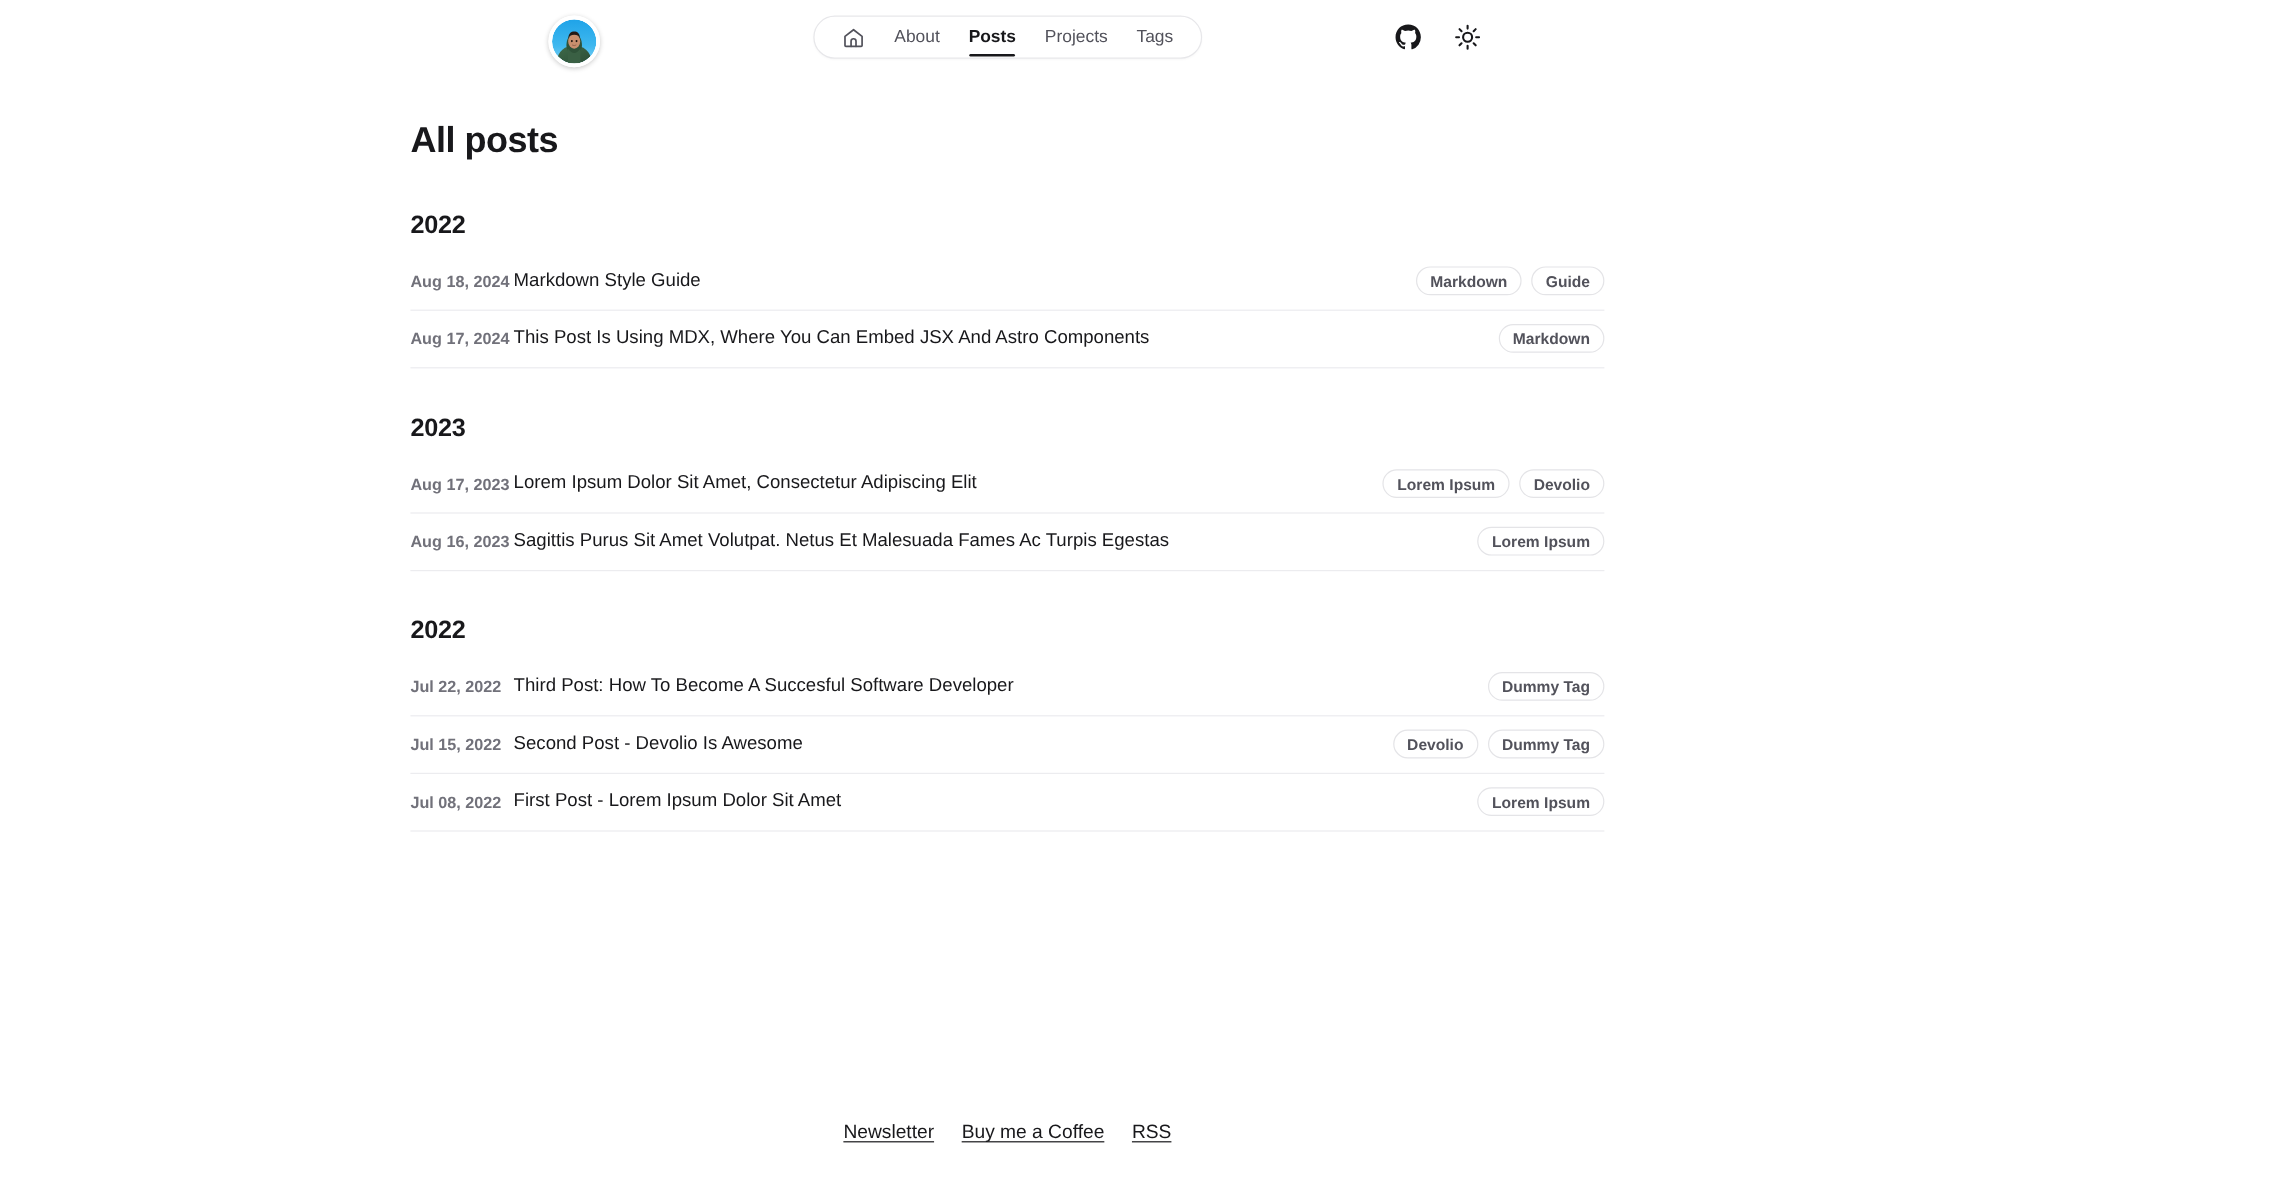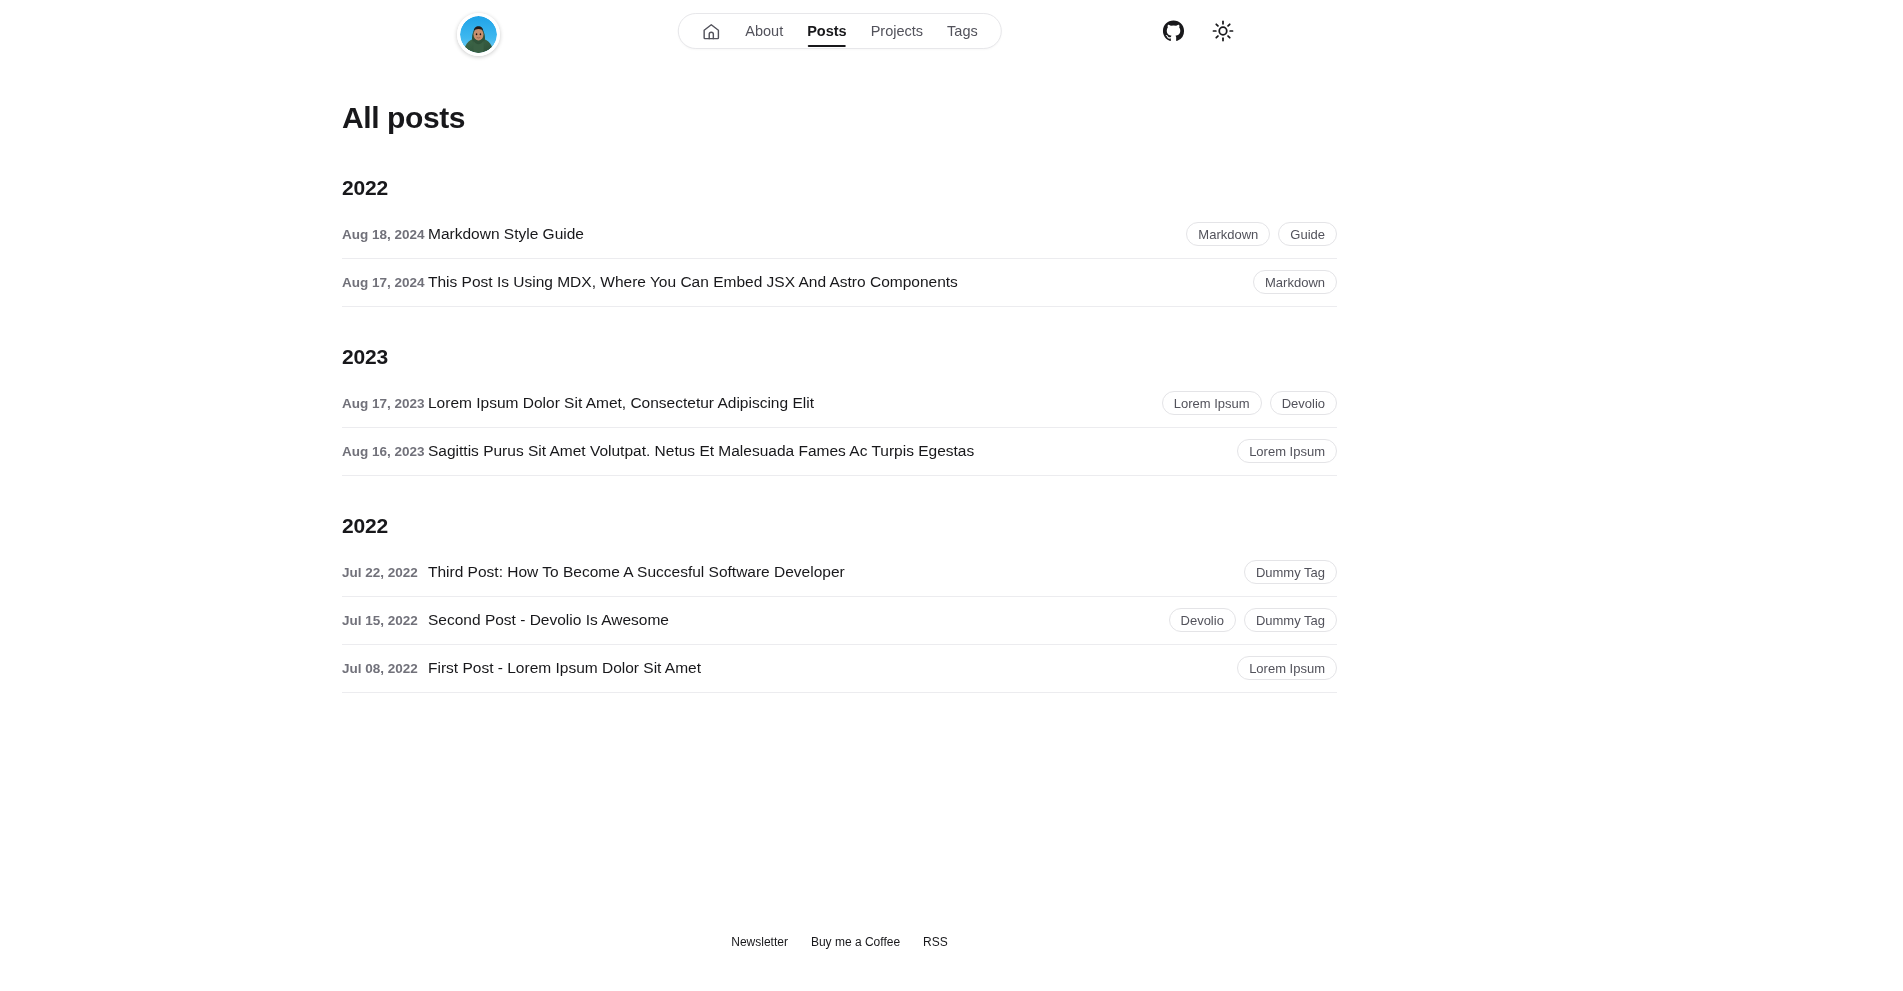--- a/index.html
+++ b/index.html
@@ -193,39 +193,41 @@
     height: 24px;
     padding: 0 11px;
     border: 1px solid #e4e4e7;
     border-radius: 12px;
     font-size: 13px;
     color: #52525b;
     background: #fff;
     white-space: nowrap;
     cursor: pointer;
     text-decoration: none;
+    font-weight: bold;
   }
 
   
   .site-footer {
     flex: 0 0 auto;
     height: 78px;
     display: flex;
     align-items: flex-start;
     justify-content: center;
     padding-top: 22px;
   }
   .footer-links {
     display: flex;
     align-items: center;
     gap: 23px;
   }
   .footer-link {
-    font-size: 12px;
-    color: #18181b;
+    font-size: 16px;
+    color: #18181b;
+    text-decoration: underline;
     text-underline-offset: 3px;
     cursor: pointer;
     white-space: nowrap;
   }
 </style>
 </head>
 <body>
 
 <div class="page">
 

